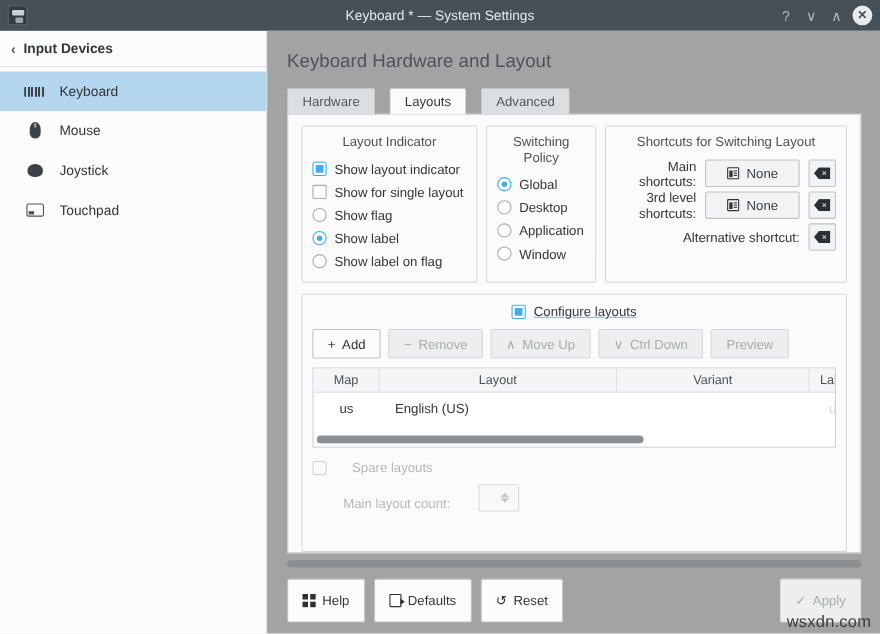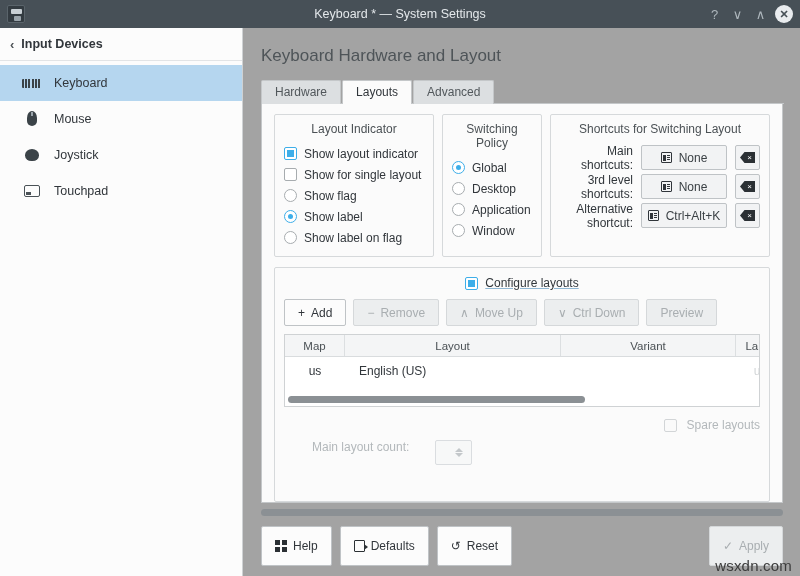--- a/index.html
+++ b/index.html
@@ -82,21 +82,21 @@
      background: #3b4348; border-radius: 50% 50% 45% 45%; }
   
   .ic-touchpad { position: absolute; left: 2px; top: 4px; width: 16px; height: 12px;
      border: 1.4px solid #4a5257; border-radius: 2px; }
   .ic-touchpad::after { content:""; position:absolute; left:1px; bottom:1px; width:5px; height:3px; background:#4a5257; }
 
   
   .main { flex: 1; background: #a3a3a3; display: flex; flex-direction: column; min-width: 0; position: relative; }
   .page-title { font-size: 17px; color: #4e5458; padding: 18px 0 0 18px; font-weight: normal; }
 
-  .tabbar { display: flex; align-items: center; margin: 14px 0 0 18px; position: relative; height: 24px; }
+  .tabbar { display: flex; align-items: center; margin: 14px 0 0 18px; position: relative; height: 24px; gap: 12px; }
   .tabbar::after {
     content: ""; position: absolute; left: 0; right: 16px; bottom: 0; height: 1px; background: #c4c7c9;
   }
   .tab {
     padding: 4px 13px 5px; font-size: 12px; color: #51575b;
     background: #dcdfe1; border: 1px solid #c4c7c9; border-bottom: none;
     border-radius: 2px 2px 0 0; margin-right: 1px; position: relative; z-index: 1;
   }
   .tab.active { background: #fbfbfb; color: #31363b; z-index: 2; }
 
@@ -194,23 +194,23 @@
   .td { font-size: 12px; color: #31363b; display: flex; align-items: center; height: 100%; }
   .td.map { width: 60px; flex: 0 0 60px; justify-content: center; }
   .td.layout { width: 216px; flex: 0 0 216px; padding-left: 14px; }
   .td.variant { width: 175px; flex: 0 0 175px; }
   .td.label { width: 48px; flex: 0 0 48px; justify-content: center; color: #d3d6d8; }
   .hscroll-in {
     position: absolute; left: 3px; bottom: 3px; width: 297px; height: 7px;
     background: #8b9094; border-radius: 4px;
   }
 
-  .spare { display: flex; align-items: center; gap: 10px; margin-top: 11px; color: #b3b8bb; font-size: 12px; justify-content: flex-end; }
+  .spare { display: flex; align-items: center; gap: 23px; margin-top: 11px; color: #b3b8bb; font-size: 12px; }
   .box.disabled { border-color: #d2d5d7; background: #fafafa; }
-  .count-row { display: flex; align-items: flex-start; gap: 26px; margin-top: 8px; padding-left: 28px; }
+  .count-row { display: flex; align-items: flex-end; gap: 26px; margin-top: 8px; padding-left: 28px; }
   .count-label { font-size: 12px; color: #b3b8bb; }
   .spin {
     width: 37px; height: 25px; border: 1px solid #dadde0; border-radius: 2px; background: #f7f8f8;
     position: relative;
   }
   .spin::after {
     content: ""; position: absolute; right: 8px; top: 7px;
     width: 0; height: 0; border-left: 4px solid transparent; border-right: 4px solid transparent;
     border-bottom: 4px solid #c3c7ca;
   }
@@ -370,24 +370,20 @@
                 <span>None</span>
               </div>
               <div class="clear-btn">
                 <span class="bksp">
                     <span>×</span>
                   </span>
               </div>
             </div>
             <div class="sc-row">
               <span class="sc-label">Alternative shortcut:</span>
-              <div class="sc-btn">
-                <span class="sc-ico"></span>
-                <span>Ctrl+Alt+K</span>
-              </div>
               <div class="clear-btn">
                 <span class="bksp">
                     <span>×</span>
                   </span>
               </div>
             </div>
           </div>
 
         </div>
 

